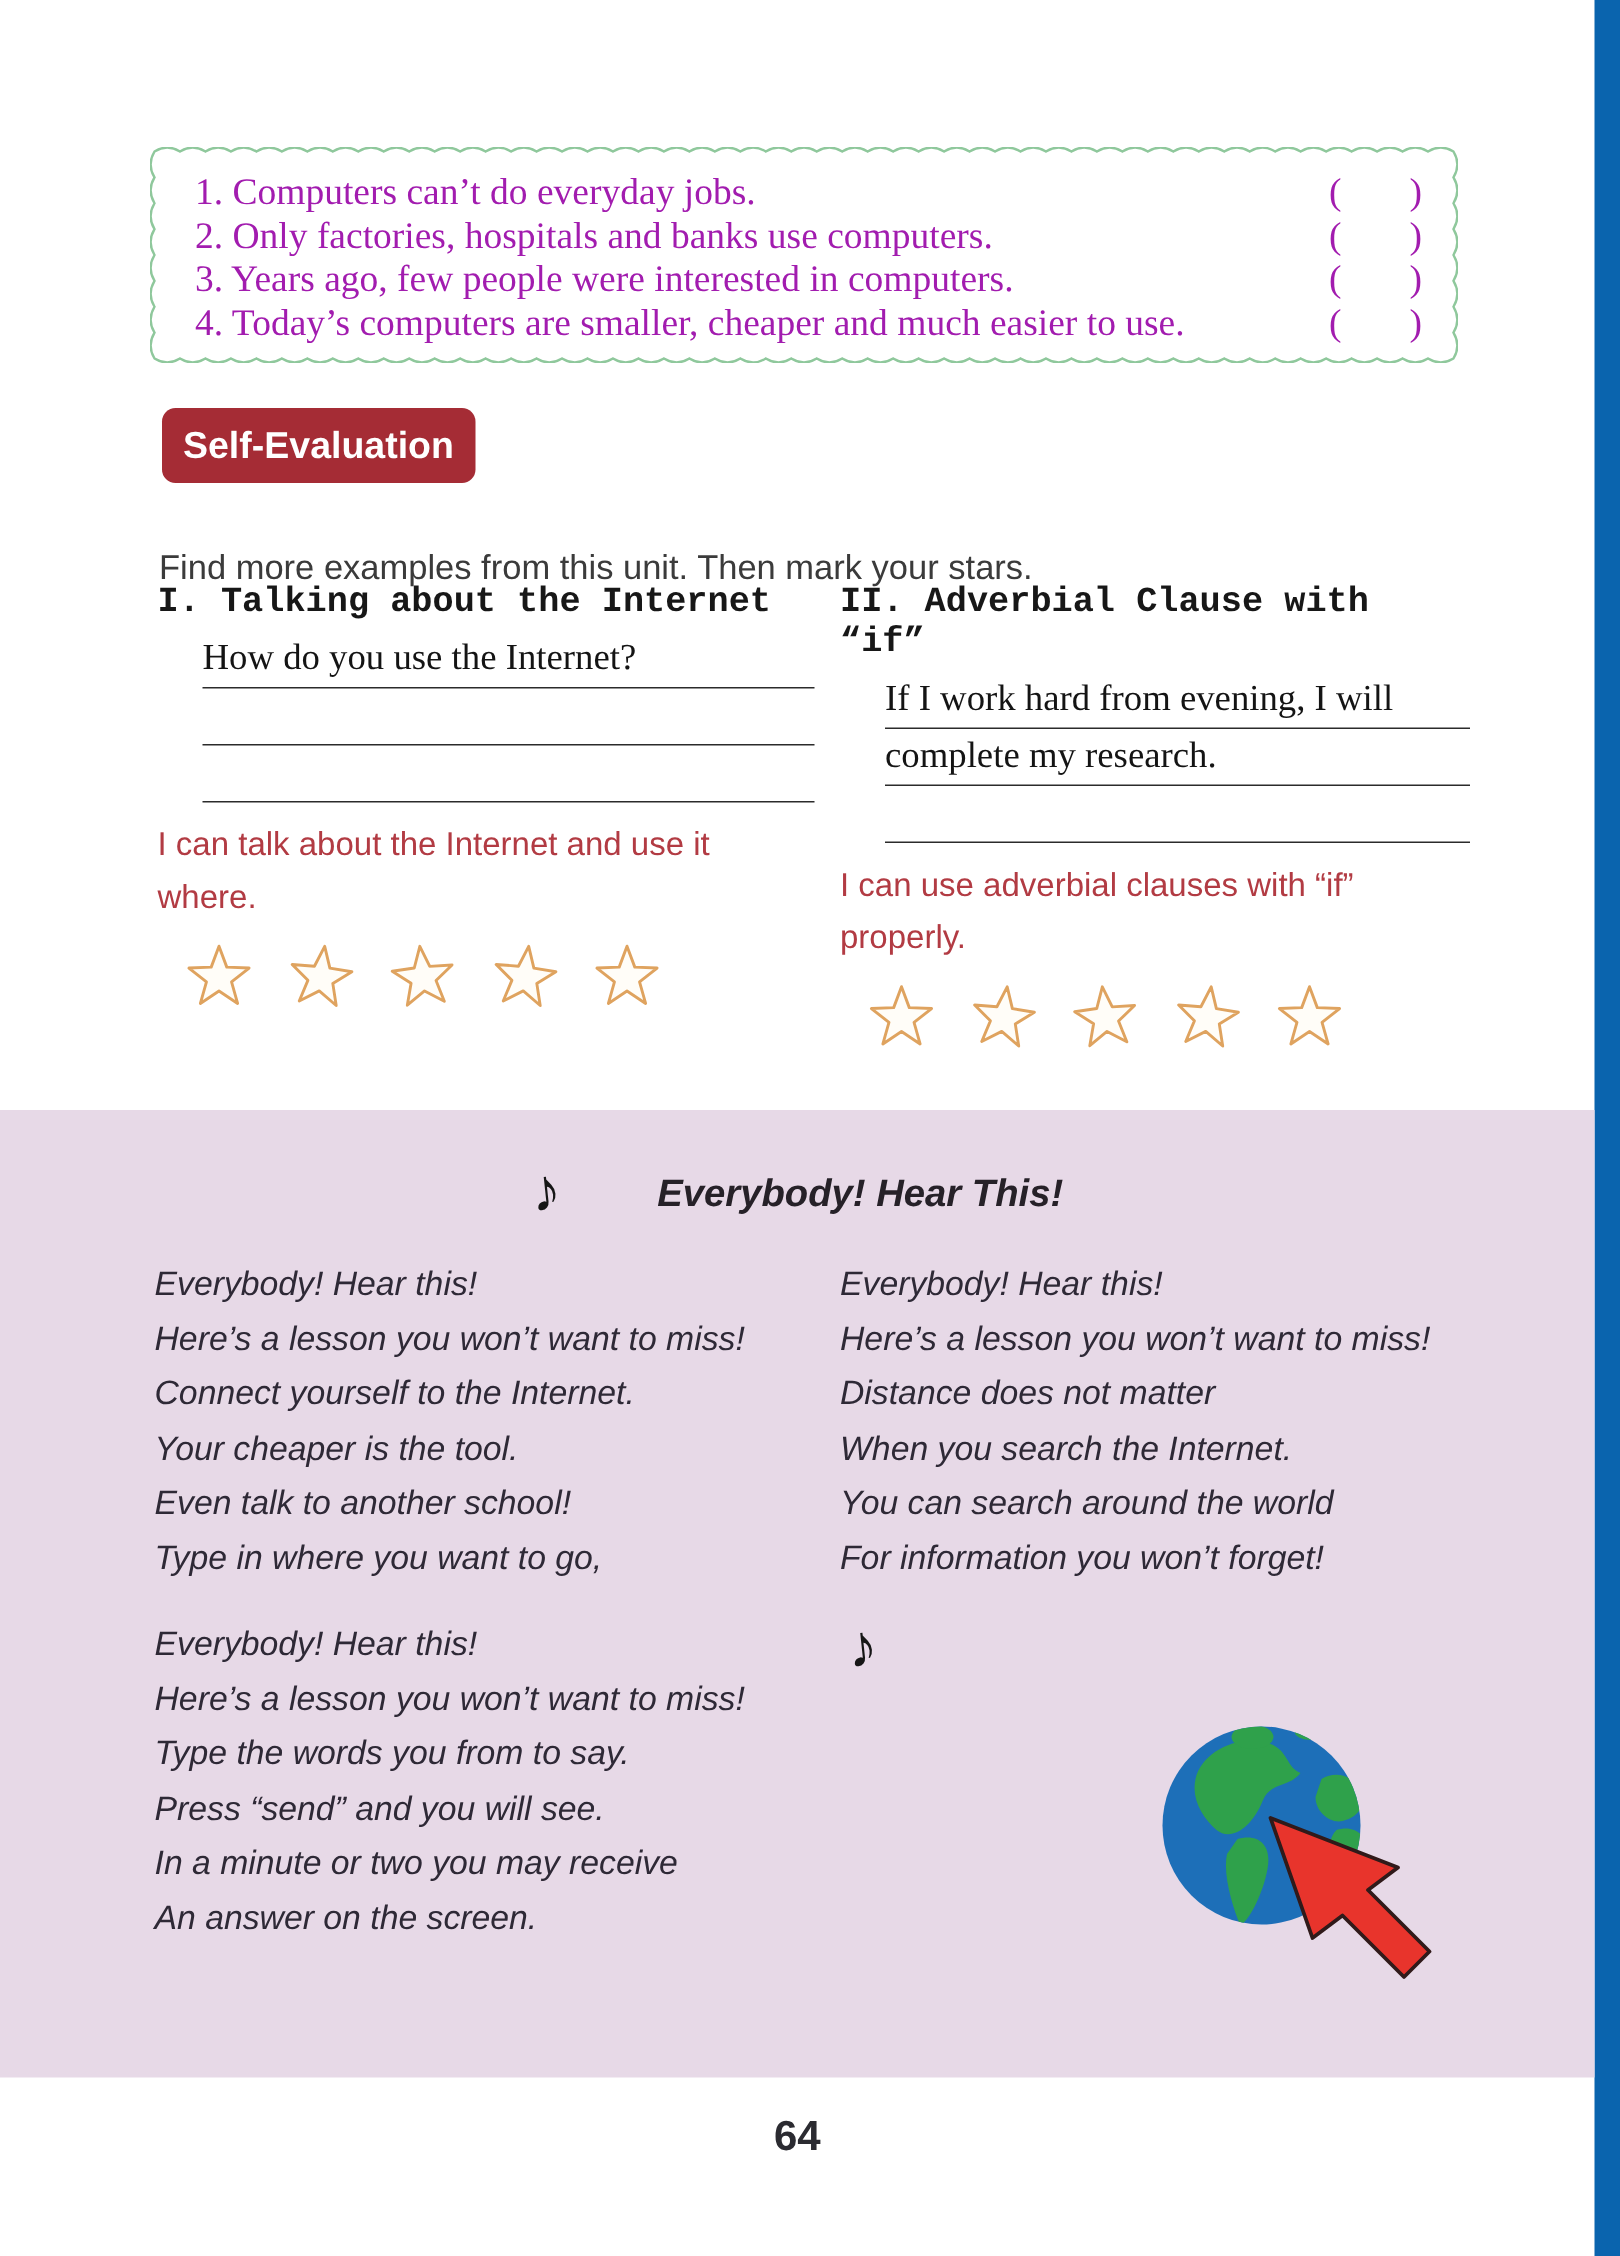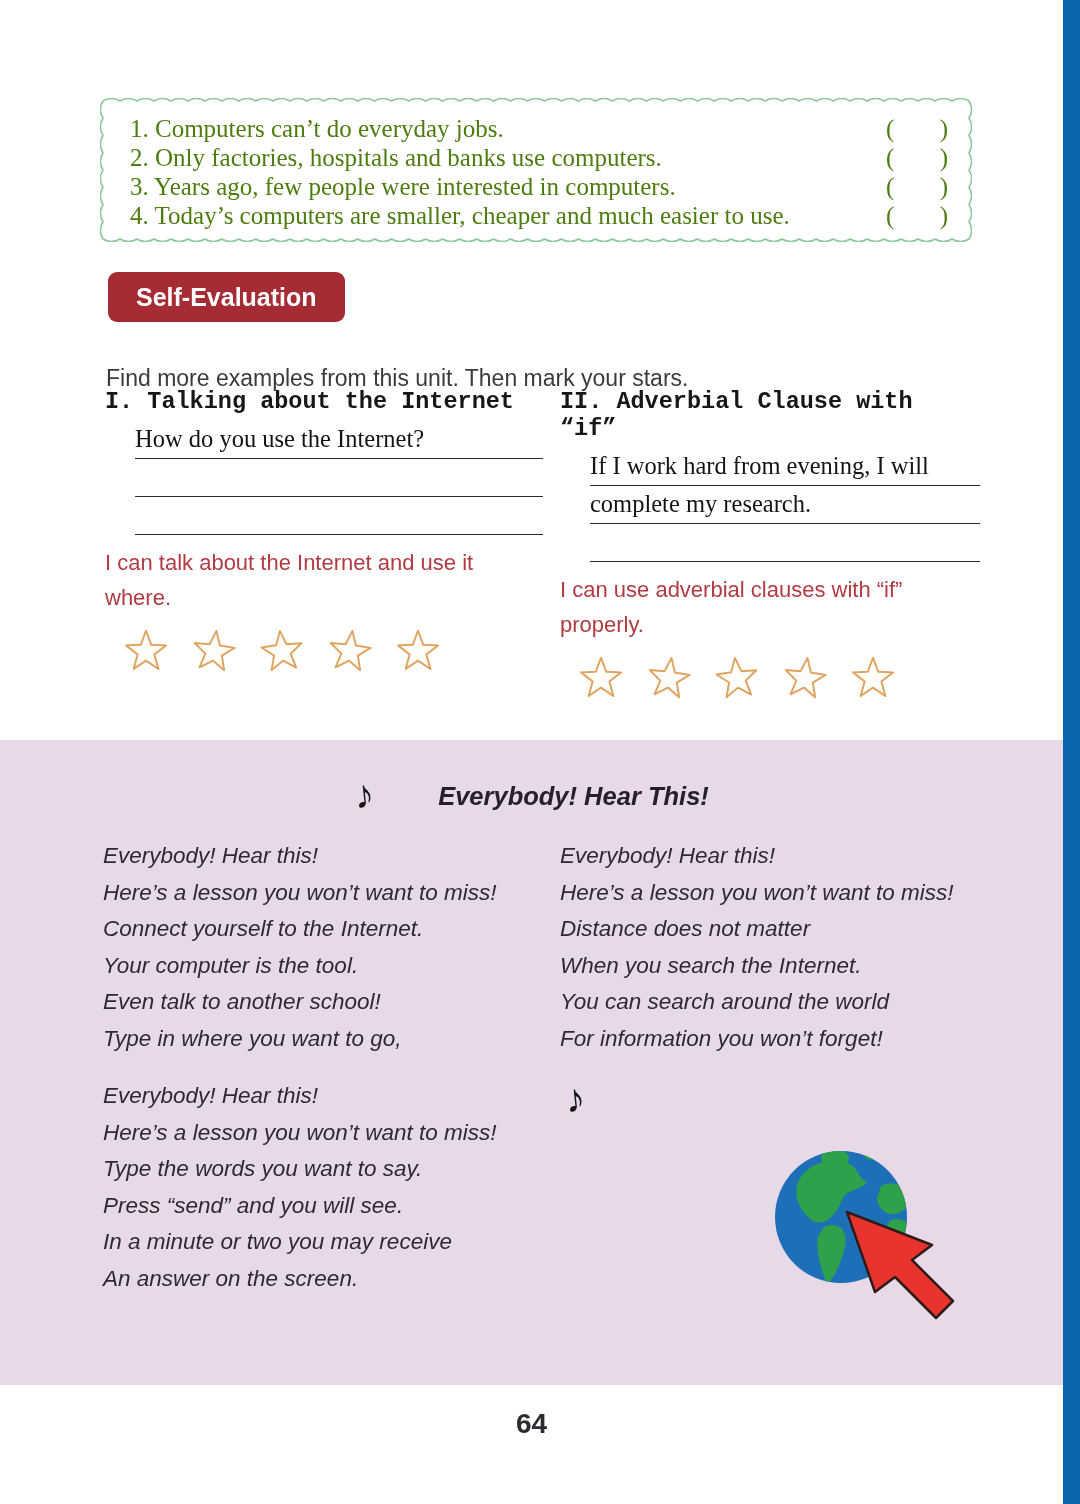--- a/index.html
+++ b/index.html
@@ -14,29 +14,29 @@
 
   
   .statements-box {
     position:absolute; left:100px; top:98px; width:872px; height:144px;
     padding:16px 24px 12px 30px;
   }
   .statements-box svg.border-svg { position:absolute; inset:0; width:100%; height:100%; pointer-events:none; }
   .statements-box svg.border-svg path { fill:none; stroke:#8fc89c; stroke-width:1.6; }
   .statement-row {
     display:flex; justify-content:space-between; align-items:flex-start;
-    font-family:"Liberation Serif", serif; font-size:25px; line-height:29px; color:#4d7c0f;
+    font-family:"Liberation Serif", serif; font-size:25px; line-height:29px; color:#a21caf;
   }
   .paren-group { display:flex; justify-content:space-between; width:62px; flex:none; margin-left:8px; }
 
   .se-button {
     position:absolute; left:108px; top:272px;
     background:#a52c35; color:#ffffff; border:none; border-radius:9px;
     font-family:"Liberation Sans", sans-serif; font-weight:bold; font-size:25px;
-    padding:10px 28px; height:50px; display:flex; align-items:center;
+    padding:10px 14px; height:50px; display:flex; align-items:center;
   }
   .instruction {
     position:absolute; left:106px; top:365px; font-size:23px; color:#3b3b3b;
   }
 
   .eval-col { position:absolute; top:388px; }
   .eval-col.left  { left:105px; width:438px; }
   .eval-col.right { left:560px; width:420px; }
   .eval-heading {
     font-family:Liberation Mono, monospace; font-weight:bold; font-size:23.5px; color:#171717;
@@ -183,38 +183,38 @@
   <div class="song-section">
     <div class="song-title-row">
       <span class="music-note">♪</span>
       <span class="song-title">Everybody! Hear This!</span>
     </div>
 
     <div class="stanza stanza-1">
       <div>Everybody! Hear this!</div>
       <div>Here’s a lesson you won’t want to miss!</div>
       <div>Connect yourself to the Internet.</div>
-      <div>Your computer is the tool.</div>
+      <div>Your cheaper is the tool.</div>
       <div>Even talk to another school!</div>
       <div>Type in where you want to go,</div>
     </div>
 
     <div class="stanza stanza-2">
       <div>Everybody! Hear this!</div>
       <div>Here’s a lesson you won’t want to miss!</div>
       <div>Distance does not matter</div>
       <div>When you search the Internet.</div>
       <div>You can search around the world</div>
       <div>For information you won’t forget!</div>
     </div>
 
     <div class="stanza stanza-3">
       <div>Everybody! Hear this!</div>
       <div>Here’s a lesson you won’t want to miss!</div>
-      <div>Type the words you want to say.</div>
+      <div>Type the words you from to say.</div>
       <div>Press “send” and you will see.</div>
       <div>In a minute or two you may receive</div>
       <div>An answer on the screen.</div>
     </div>
 
     <span class="music-note music-note-2">♪</span>
 
     <div class="globe-wrap">
       <svg viewBox="0 0 230 200">
         <defs>

